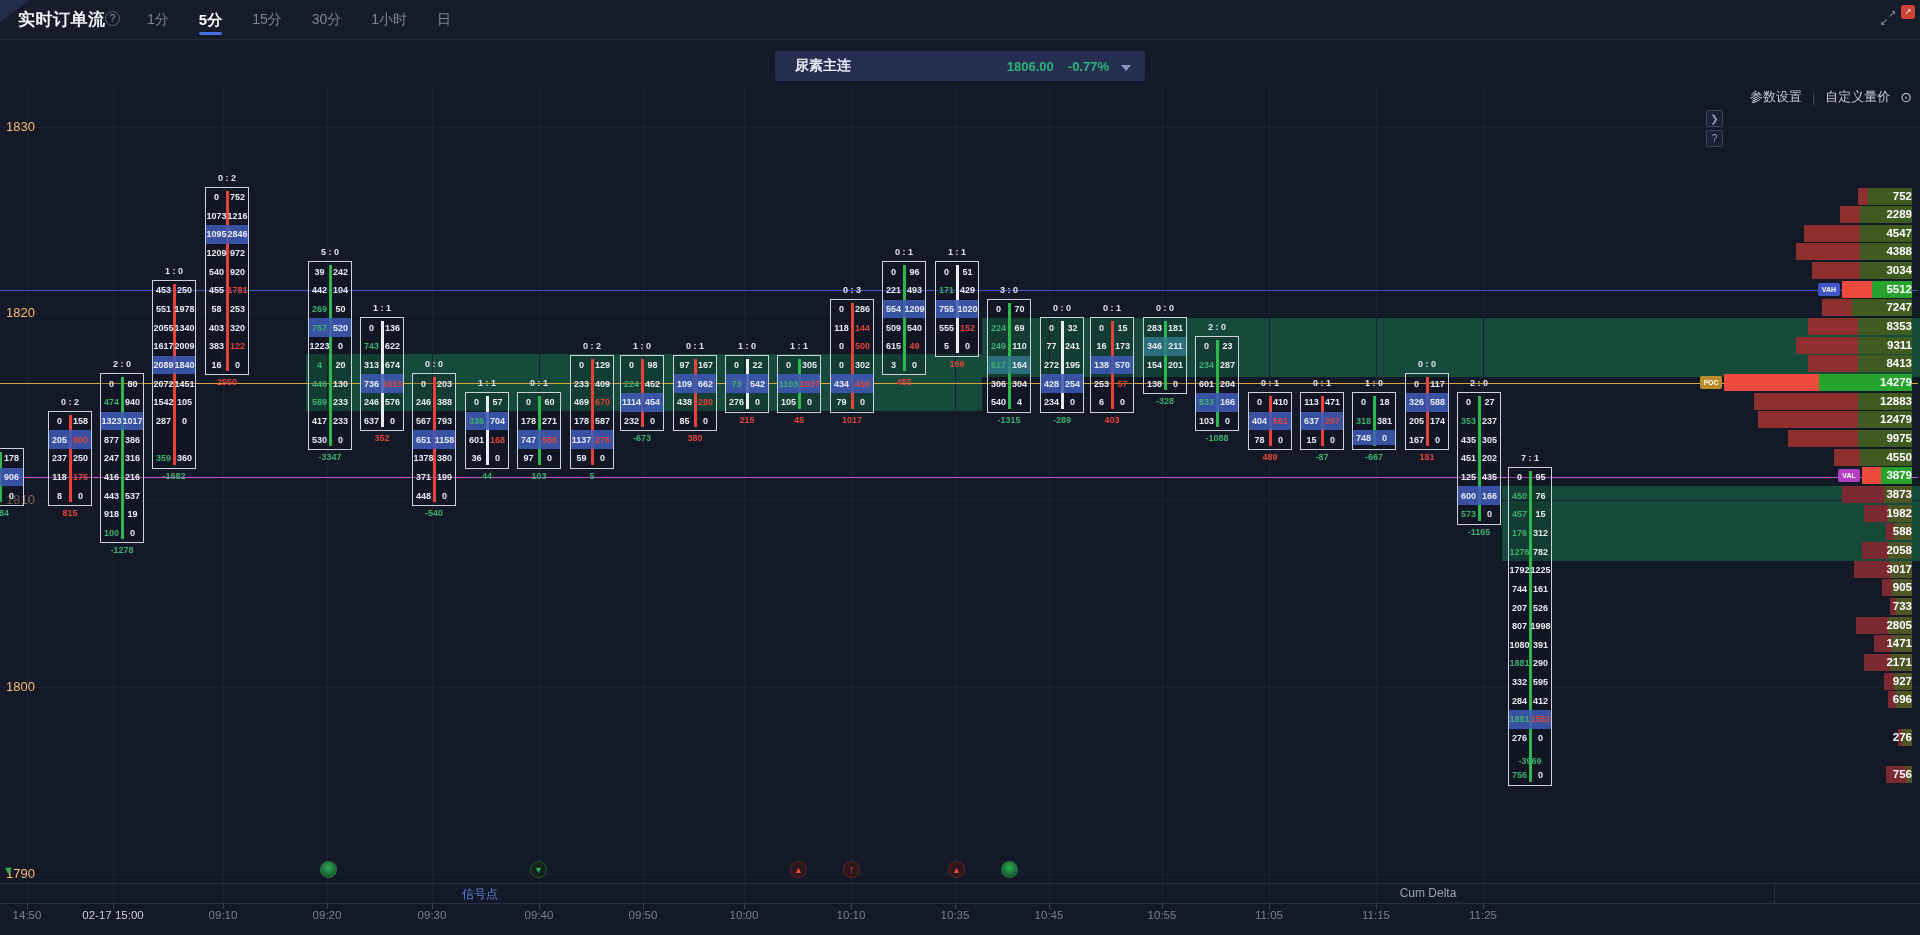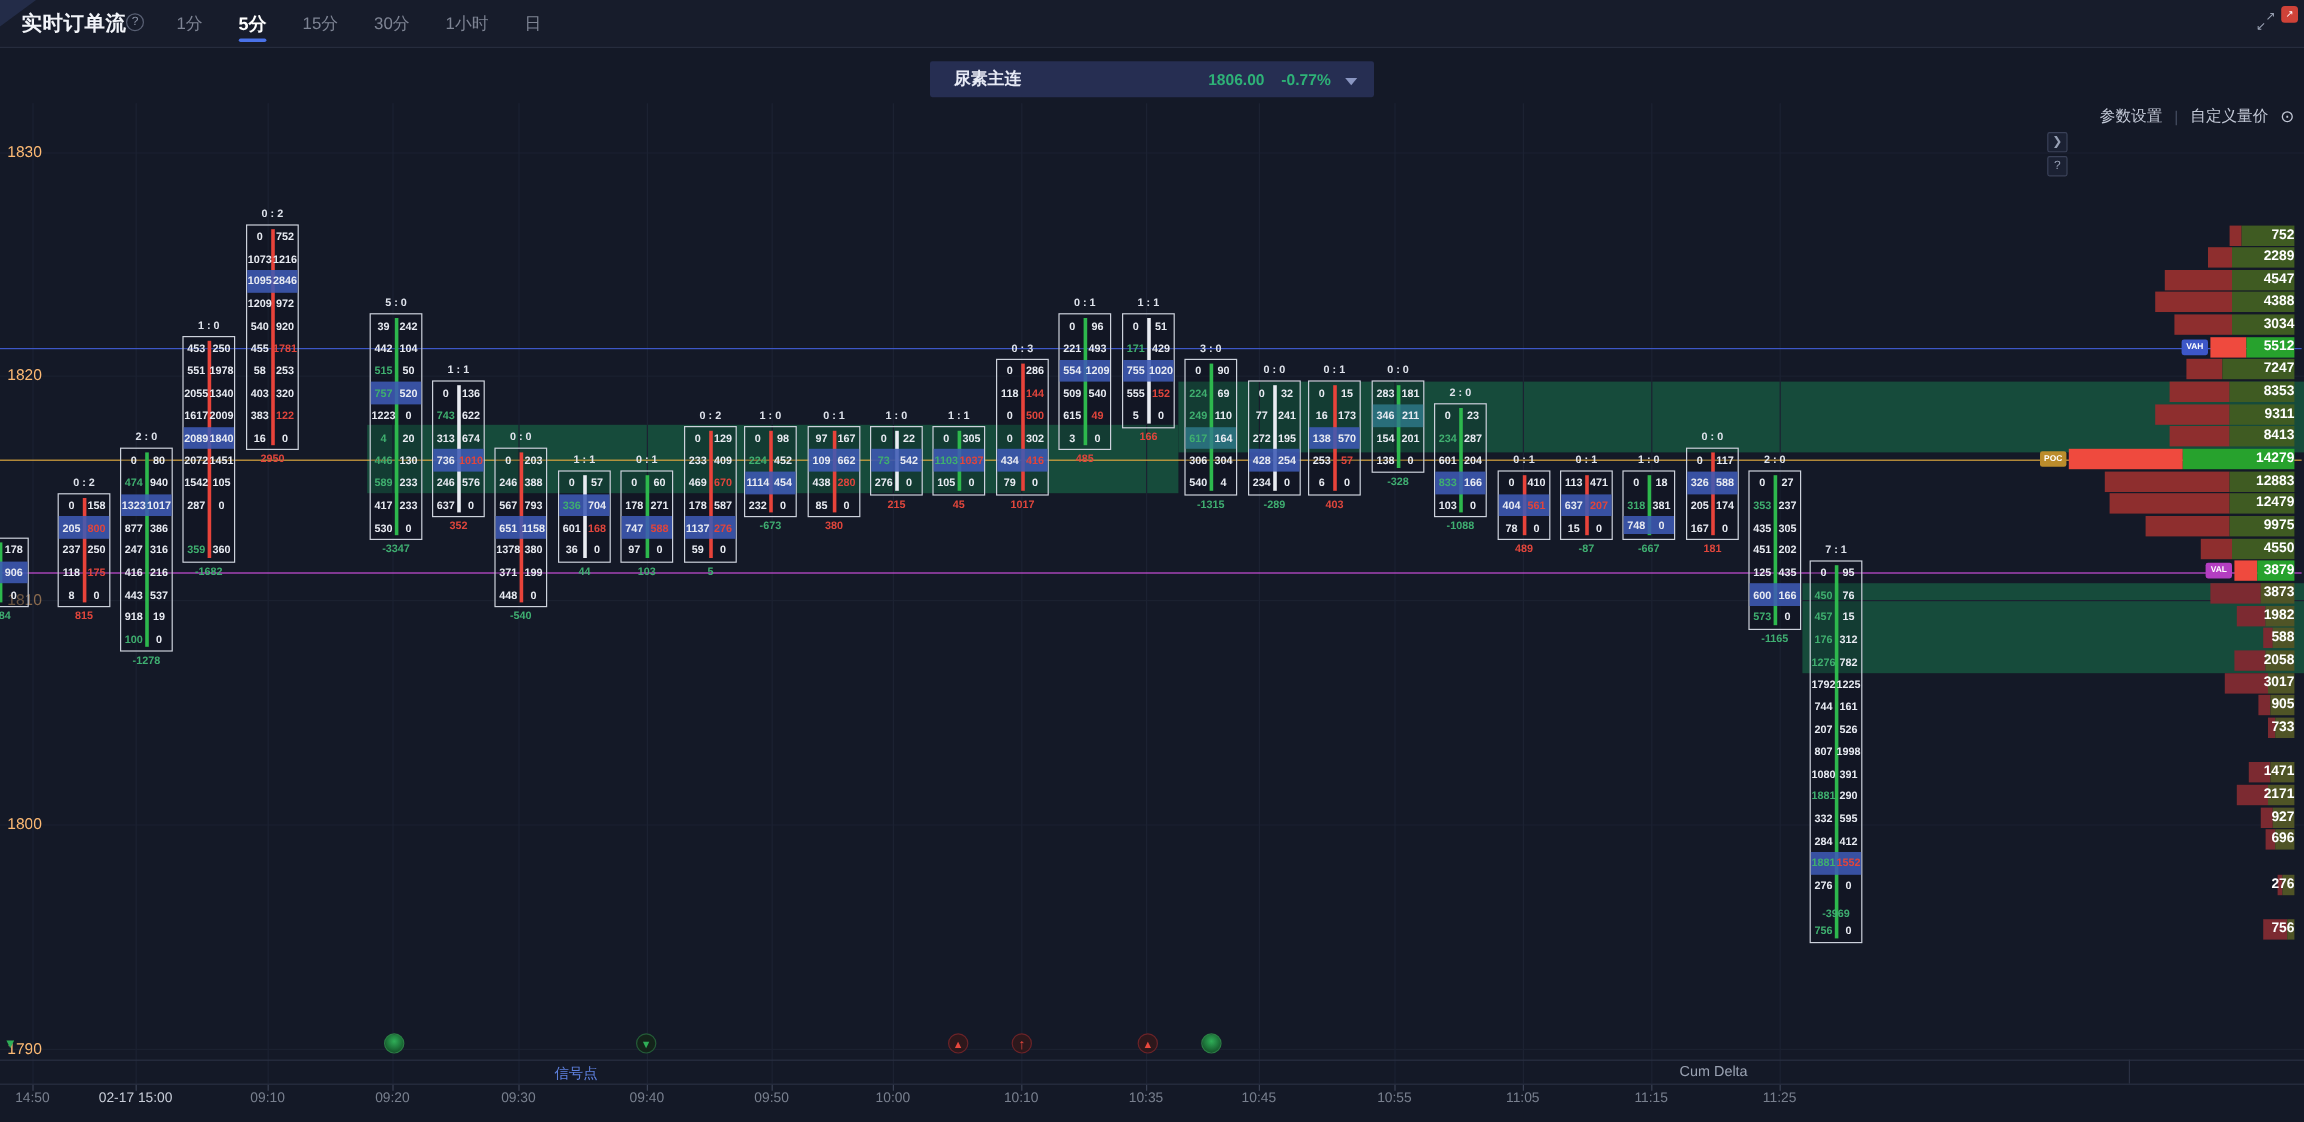--- a/index.html
+++ b/index.html
@@ -329,21 +329,21 @@
         <div class="candle-line ln-g"></div>
         <div class="crow" style="height: 18.66px;">
           <span class="cc">39</span>
           <span class="cc">242</span>
         </div>
         <div class="crow" style="height: 18.66px;">
           <span class="cc">442</span>
           <span class="cc">104</span>
         </div>
         <div class="crow" style="height: 18.66px;">
-          <span class="cc tx-g">515</span>
+          <span class="cc tx-g">269</span>
           <span class="cc">50</span>
         </div>
         <div class="crow hl-blue" style="height: 18.66px;">
           <span class="cc tx-g">757</span>
           <span class="cc">520</span>
         </div>
         <div class="crow" style="height: 18.66px;">
           <span class="cc">1223</span>
           <span class="cc">0</span>
         </div>
@@ -659,21 +659,21 @@
           <span class="cc">5</span>
           <span class="cc">0</span>
         </div>
       </div>
       <div class="candle-header" style="left: 922px; top: 206.34px;">1 : 1</div>
       <div class="candle-delta d-r" style="left: 917px; top: 317.64px;">166</div>
       <div class="candle" style="left: 987px; top: 257.66px; width: 44px; height: 113.96px;">
         <div class="candle-line ln-g"></div>
         <div class="crow" style="height: 18.66px;">
           <span class="cc">0</span>
-          <span class="cc">90</span>
+          <span class="cc">70</span>
         </div>
         <div class="crow" style="height: 18.66px;">
           <span class="cc tx-g">224</span>
           <span class="cc">69</span>
         </div>
         <div class="crow" style="height: 18.66px;">
           <span class="cc tx-g">249</span>
           <span class="cc">110</span>
         </div>
         <div class="crow hl-teal" style="height: 18.66px;">
@@ -1075,20 +1075,25 @@
       </div>
       <div class="prow dark" style="left: 0px; top: 538.36px; width: 1920px;">
         <div class="pred" style="left: 1882px; width: 10px;"></div>
         <div class="pgreen" style="left: 1892px; width: 20px;"></div>
         <div class="pnum">905</div>
       </div>
       <div class="prow dark" style="left: 0px; top: 557.02px; width: 1920px;">
         <div class="pred" style="left: 1890px; width: 6px;"></div>
         <div class="pgreen" style="left: 1896px; width: 16px;"></div>
         <div class="pnum">733</div>
+      </div>
+      <div class="prow dark" style="left: 0px; top: 575.68px; width: 1920px;">
+        <div class="pred" style="left: 1856px; width: 32px;"></div>
+        <div class="pgreen" style="left: 1888px; width: 24px;"></div>
+        <div class="pnum">2805</div>
       </div>
       <div class="prow dark" style="left: 0px; top: 594.34px; width: 1920px;">
         <div class="pred" style="left: 1874px; width: 18px;"></div>
         <div class="pgreen" style="left: 1892px; width: 20px;"></div>
         <div class="pnum">1471</div>
       </div>
       <div class="prow dark" style="left: 0px; top: 613px; width: 1920px;">
         <div class="pred" style="left: 1864px; width: 26px;"></div>
         <div class="pgreen" style="left: 1890px; width: 22px;"></div>
         <div class="pnum">2171</div>

